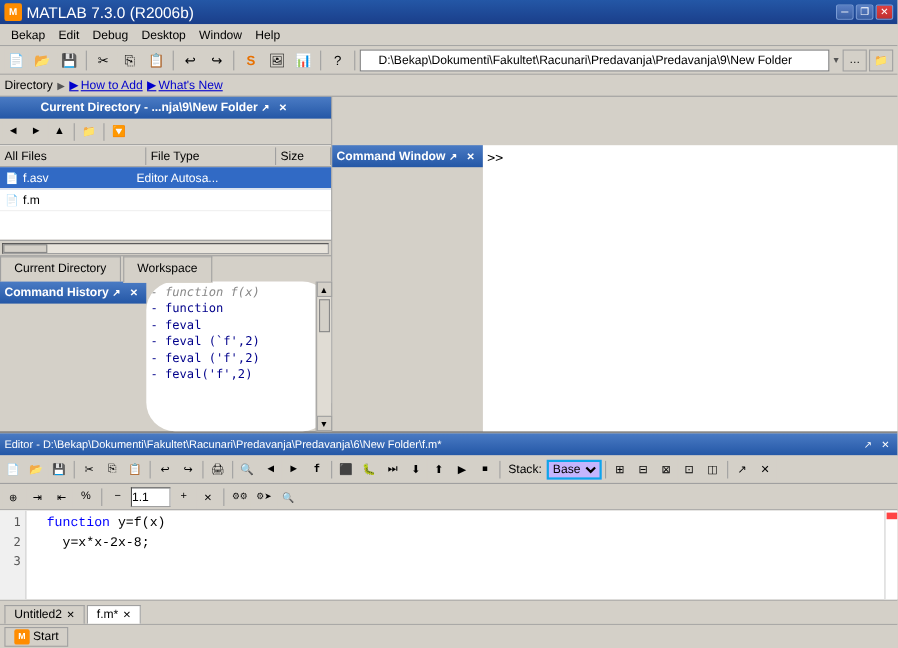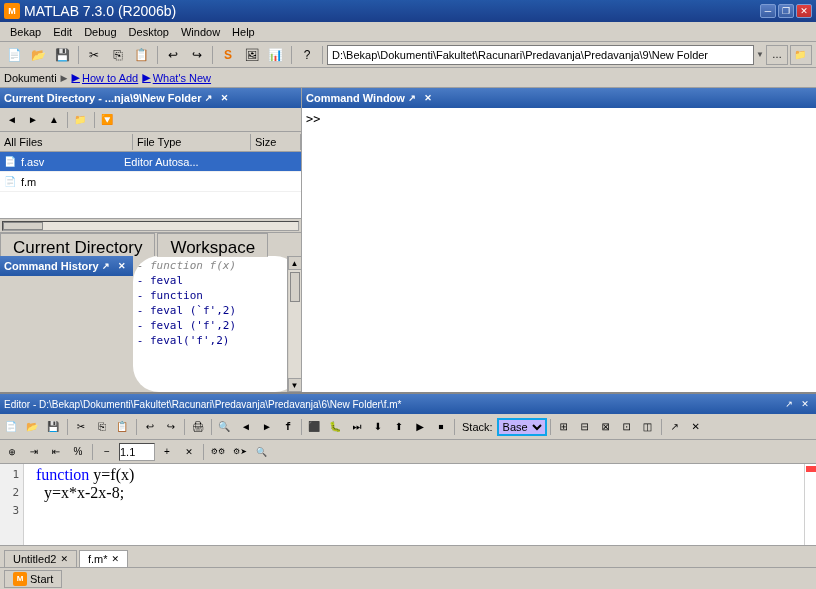--- a/index.html
+++ b/index.html
@@ -39,21 +39,21 @@
       height: 26px;
       display: flex;
       align-items: center;
       padding: 0 4px;
       gap: 2px;
       border-bottom: 1px solid #a0a0a0;
     }
     .toolbar-sep { width: 1px; height: 18px; background: #a0a0a0; margin: 0 2px; }
     .tb-icon { width: 22px; height: 22px; background: #d4d0c8; border: 1px solid transparent; display: flex; align-items: center; justify-content: center; cursor: pointer; font-size: 12px; }
     .tb-path-bar { flex: 1; display: flex; align-items: center; gap: 2px; }
-    .tb-path-input { flex: 1; height: 20px; border: 1px solid #7a7a7a; background: white; padding: 0 4px; font-size: 11px; }
+    .tb-path-input { flex: 1; height: 20px; border: 1px solid #7a7a7a; background: white; padding: 0 16px; font-size: 11px; }
     .tb-path-btn { width: 22px; height: 20px; background: #d4d0c8; border: 1px solid #a0a0a0; display: flex; align-items: center; justify-content: center; cursor: pointer; font-size: 10px; }
 
     
     .shortcuts-bar {
       background: #d4d0c8;
       height: 20px;
       display: flex;
       align-items: center;
       padding: 0 4px;
       gap: 4px;
@@ -78,21 +78,21 @@
       border-right: 1px solid #a0a0a0;
     }
 
     
     .panel-header {
       background: linear-gradient(to bottom, #4a7bc4, #2457a6);
       color: white;
       height: 20px;
       display: flex;
       align-items: center;
-      justify-content: flex-start;
+      justify-content: center;
       padding: 0 4px;
       font-size: 11px;
       font-weight: bold;
     }
     .panel-header-controls { display: flex; gap: 2px; }
     .panel-ctrl-btn { width: 14px; height: 14px; background: none; border: none; color: white; cursor: pointer; display: flex; align-items: center; justify-content: center; font-size: 9px; }
 
     .dir-toolbar {
       background: #d4d0c8;
       height: 24px;
@@ -138,21 +138,21 @@
 
     
     .panel-tabs {
       display: flex;
       height: 24px;
       background: #d4d0c8;
       border-top: 1px solid #a0a0a0;
     }
     .panel-tab {
       padding: 4px 12px;
-      font-size: 17px;
+      font-size: 11px;
       cursor: pointer;
       border: 1px solid #a0a0a0;
       border-bottom: none;
       background: #d4d0c8;
       margin-right: 2px;
     }
     .panel-tab.active {
       background: #d4d0c8;
       border-bottom: 1px solid #d4d0c8;
       margin-bottom: -1px;
@@ -179,21 +179,22 @@
     .scroll-btn { width: 14px; height: 14px; background: #d4d0c8; border: 1px solid #a0a0a0; display: flex; align-items: center; justify-content: center; font-size: 8px; cursor: pointer; }
     .scroll-track { flex: 1; width: 12px; background: #e0dcd4; }
     .scroll-thumb-v { width: 10px; height: 30px; background: #d4d0c8; border: 1px solid #888; margin: 2px auto; }
 
     .cmd-entry { padding: 1px 4px; font-size: 11px; font-family: monospace; color: #00008b; white-space: nowrap; }
 
     
     .right-panel {
       flex: 1;
       display: flex;
-      flex-direction: column;
+      flex-direction: row;
+      margin-top: 44px;
     }
 
     .cmd-window-panel {
       flex: 1;
       background: white;
       padding: 4px;
       font-family: monospace;
       font-size: 12px;
       overflow: hidden;
     }
@@ -252,22 +253,22 @@
       background: #f0f0f0;
       border-right: 1px solid #d0d0d0;
       display: flex;
       flex-direction: column;
       padding-top: 2px;
     }
     .line-num { height: 18px; text-align: right; padding-right: 4px; font-size: 11px; font-family: monospace; color: #555; line-height: 18px; }
     .code-area {
       flex: 1;
       padding: 2px 4px;
-      font-family: Liberation Serif, serif;
-      font-size: 16px;
+      font-family: Liberation Mono, monospace;
+      font-size: 12px;
       overflow: hidden;
     }
     .code-line { height: 18px; line-height: 18px; white-space: nowrap; }
     .kw { color: #0000ff; font-weight: normal; }
     .editor-right-indicators {
       width: 12px;
       background: white;
       display: flex;
       flex-direction: column;
       border-left: 1px solid #d0d0d0;
@@ -373,21 +374,21 @@
   <div class="toolbar-sep"></div>
   <div class="tb-path-bar">
     <input class="tb-path-input" type="text" value="D:\Bekap\Dokumenti\Fakultet\Racunari\Predavanja\Predavanja\9\New Folder" style="">
     <span class="dropdown-arrow">▼</span>
     <div class="tb-path-btn">…</div>
     <div class="tb-path-btn">📁</div>
   </div>
 </div>
 
 <div class="shortcuts-bar">
-  <span class="shortcuts-label">Dokumenti</span>
+  <span class="shortcuts-label">Directory</span>
   <span class="shortcut-arrow">▶</span>
   <span class="shortcut-link">
     <span>▶</span>
     <span>How to Add</span>
   </span>
   <span class="shortcut-link">
     <span>▶</span>
     <span>What's New</span>
   </span>
 </div>
@@ -452,22 +453,22 @@
       <div class="panel-header">
         <span>Command History</span>
         <div class="panel-header-controls">
           <span class="panel-ctrl-btn">↗</span>
           <span class="panel-ctrl-btn">✕</span>
         </div>
       </div>
       <div style="flex:1;display:flex;position:relative;">
         <div class="cmd-history-content" style="flex:1;padding:2px 0;border-radius:26px;">
           <div class="cmd-entry" style="color:#888;font-style:italic;">- function  f(x)</div>
+          <div class="cmd-entry">- function</div>
           <div class="cmd-entry">- feval</div>
-          <div class="cmd-entry">- function</div>
           <div class="cmd-entry">- feval (`f',2)</div>
           <div class="cmd-entry">- feval ('f',2)</div>
           <div class="cmd-entry">- feval('f',2)</div>
         </div>
         <div class="cmd-history-scrollbar">
           <div class="scroll-btn">▲</div>
           <div class="scroll-track">
             <div class="scroll-thumb-v"></div>
           </div>
           <div class="scroll-btn">▼</div>

